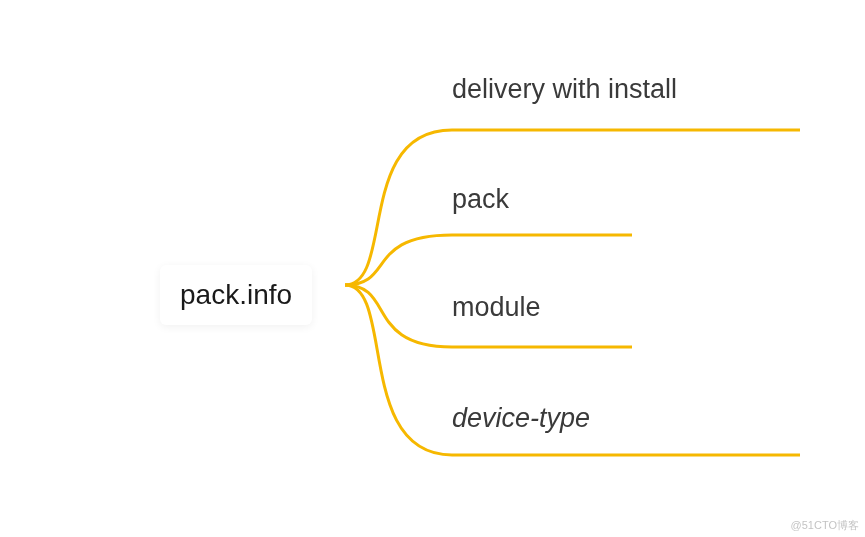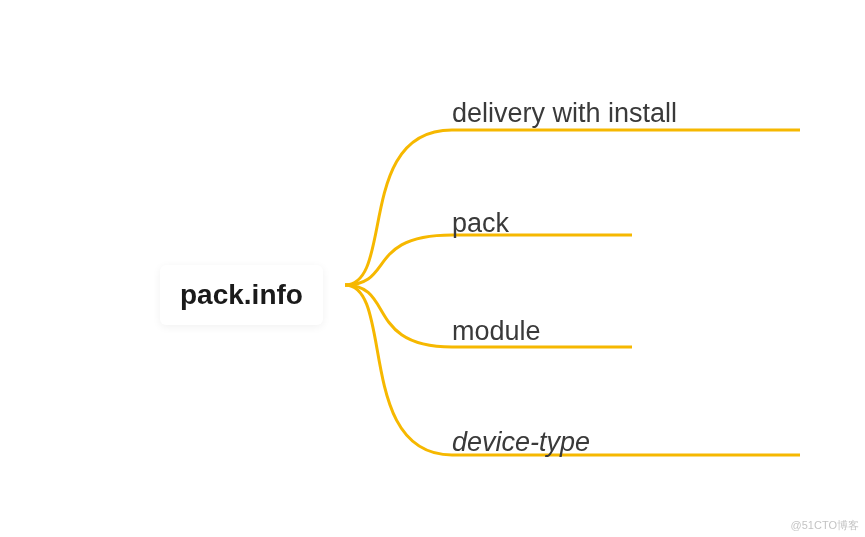--- a/index.html
+++ b/index.html
@@ -14,28 +14,27 @@
     .root-node {
       position: absolute;
       left: 160px;
       top: 265px;
       background: #ffffff;
       padding: 14px 20px;
       border-radius: 6px;
       box-shadow: 0 2px 8px rgba(0,0,0,0.06);
       font-size: 28px;
       color: #1a1a1a;
-      font-weight: 700;
+      font-weight: 400;
     }
     .child-label {
       position: absolute;
       font-size: 27px;
       color: #3a3a3a;
       font-weight: 400;
-      margin-top: 24px;
     }
     .child-1 { left: 452px; top: 74px; }
     .child-2 { left: 452px; top: 184px; }
     .child-3 { left: 452px; top: 292px; }
     .child-4 { left: 452px; top: 403px; font-style: italic; }
     .connectors {
       position: absolute;
       left: 0; top: 0;
       width: 865px;
       height: 537px;

